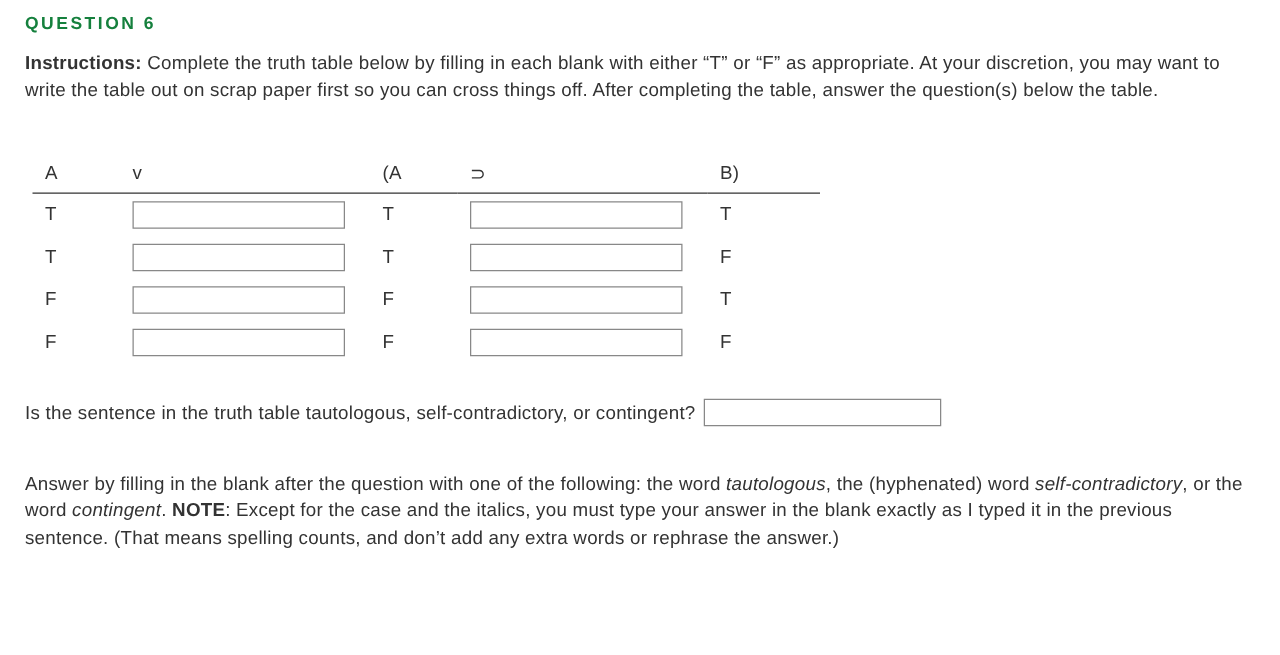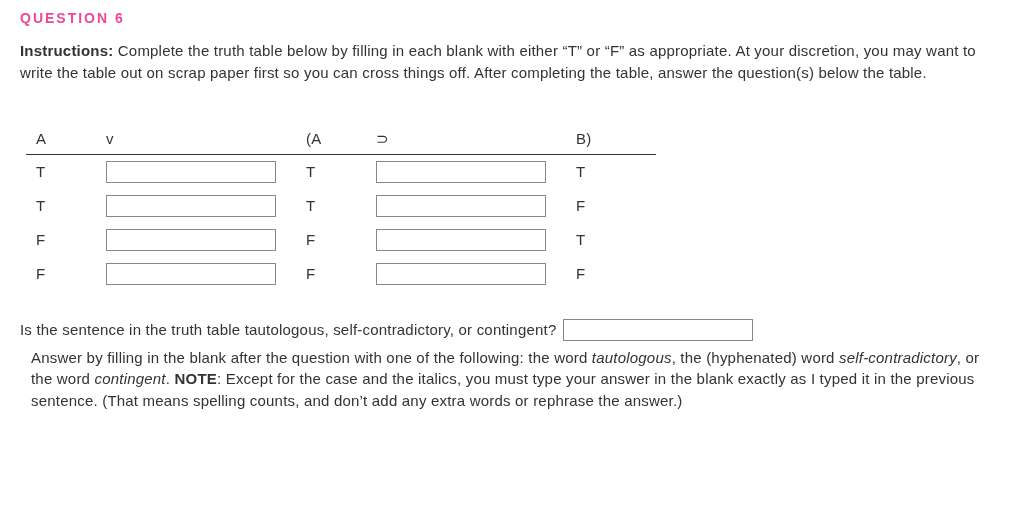--- a/index.html
+++ b/index.html
@@ -9,21 +9,21 @@
     margin: 0;
     padding: 10px 20px 20px 20px;
     width: 1024px;
     box-sizing: border-box;
     letter-spacing: 0.2px;
   }
   .qtitle {
     font-weight: bold;
     letter-spacing: 2px;
     font-size: 14px;
-    color: #ec4899;
+    color: #15803d;
     margin-bottom: 14px;
   }
   .instr {
     line-height: 1.45;
     margin-bottom: 40px;
   }
   .instr b {
     font-weight: bold;
   }
   table.truth {
@@ -48,35 +48,34 @@
   input.cell {
     width: 170px;
     height: 22px;
     border: 1px solid #888;
     background: #fff;
     font-size: 14px;
     padding: 0 4px;
     box-sizing: border-box;
   }
   .followup {
-    margin-bottom: 6px;
+    margin-bottom: 36px;
   }
   input.ans {
     width: 190px;
     height: 22px;
     border: 1px solid #888;
     vertical-align: baseline;
     font-size: 14px;
     padding: 0 4px;
     box-sizing: border-box;
     margin-left: 2px;
   }
   .note {
     line-height: 1.45;
-    margin-left: 11px;
   }
   em.word {
     font-style: italic;
   }
 </style>
 </head>
 <body>
 
 <div class="qtitle">QUESTION 6</div>
 

